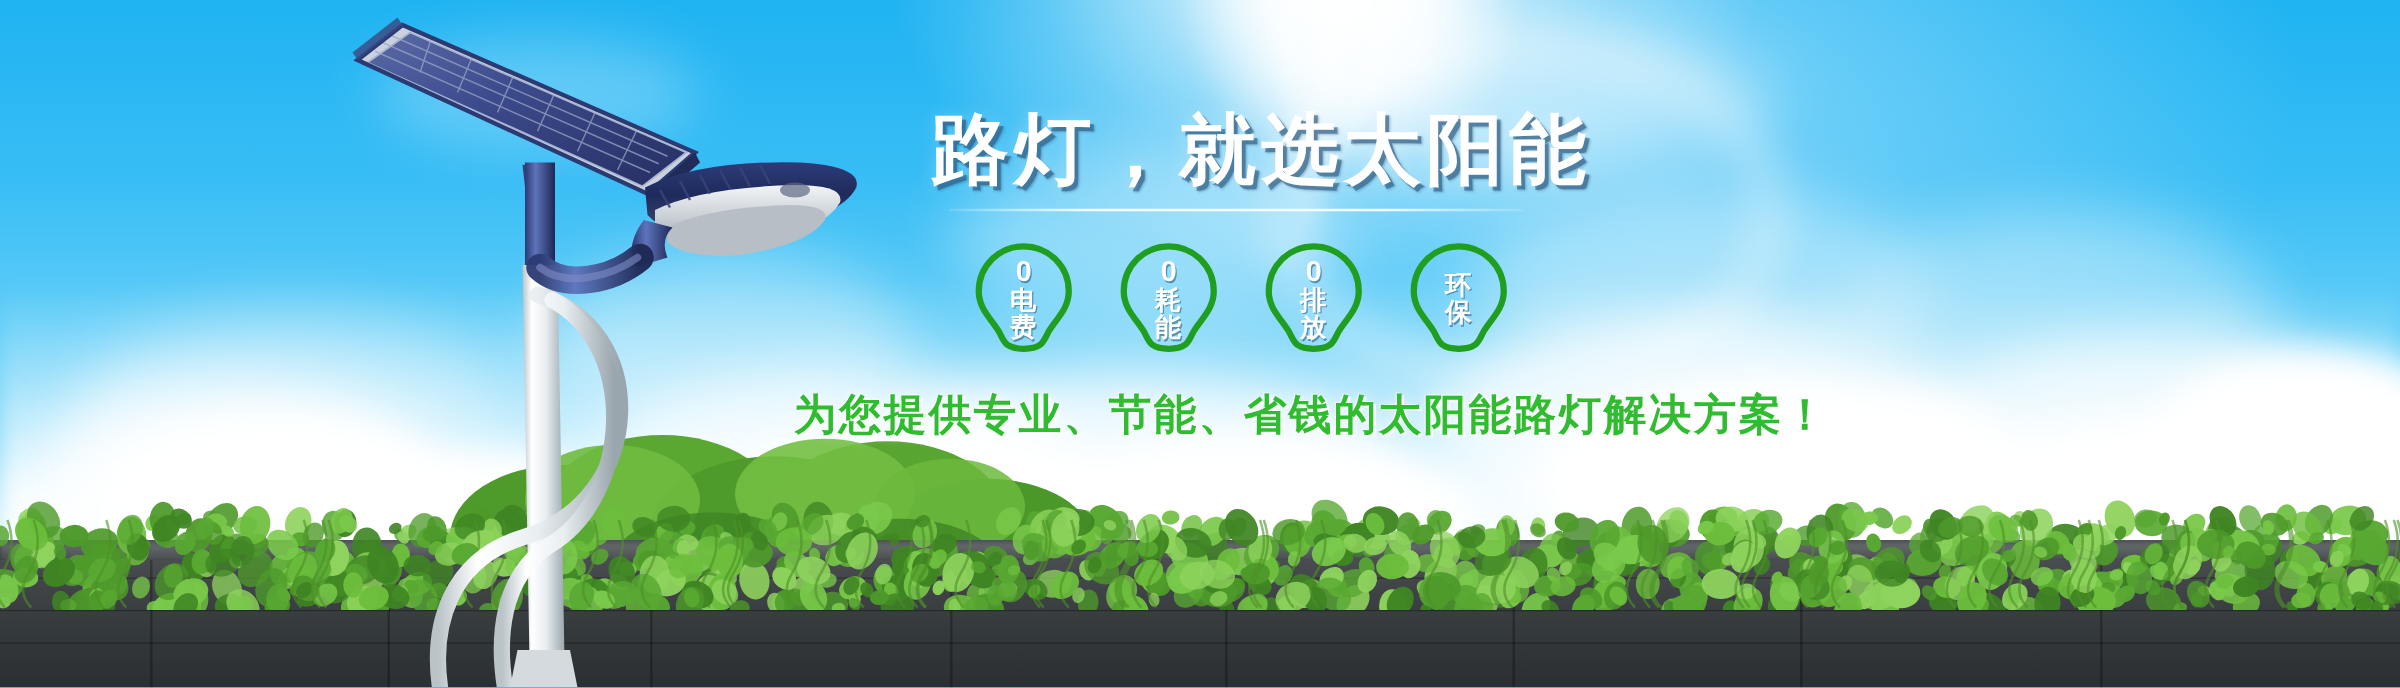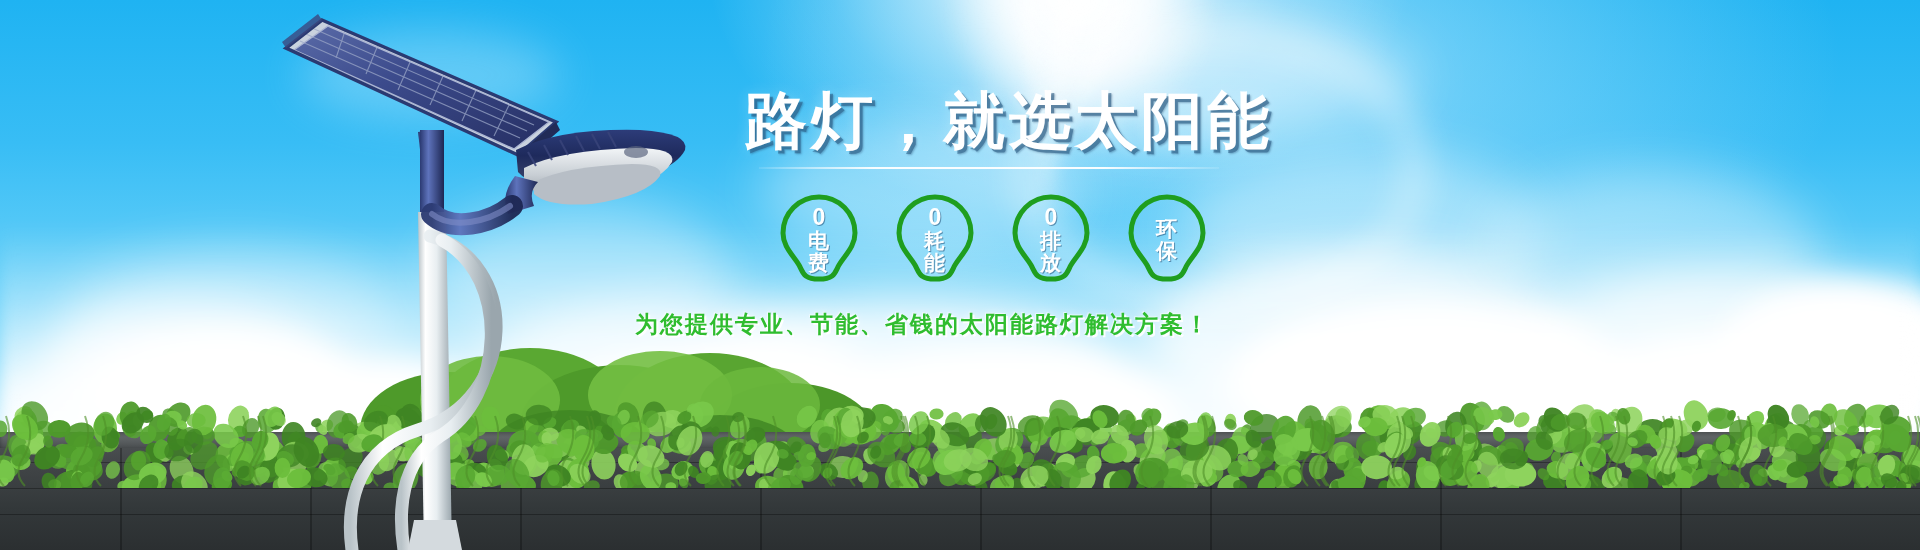--- a/index.html
+++ b/index.html
@@ -78,21 +78,21 @@
   .bzero { font-size:23px; letter-spacing:0; margin-bottom:1px;
     text-shadow:1px 1px 0 rgba(35,80,120,0.55); }
   .blabel { font-size:21px; letter-spacing:1px;
     text-shadow:1px 1px 0 rgba(35,80,120,0.55); }
   .blabel2 { font-size:21px; letter-spacing:1px; margin-top:1px;
     text-shadow:1px 1px 0 rgba(35,80,120,0.55); }
   .badge-nozero .btxt { justify-content:center; }
 
   #tagline {
     margin-top:22px; margin-left:-110px;
-    font-size:23px; font-weight:bold; letter-spacing:2px; white-space:nowrap;
+    font-size:34px; font-weight:bold; letter-spacing:2px; white-space:nowrap;
     color:#2fbd2f;
     text-shadow:
       2px 2px 0 rgba(255,255,255,0.9),
       -1px -1px 0 rgba(255,255,255,0.55),
       0 0 10px rgba(255,255,255,0.6);
     font-family: Liberation Mono, monospace;
   }
 </style>
 </head>
 <body>

